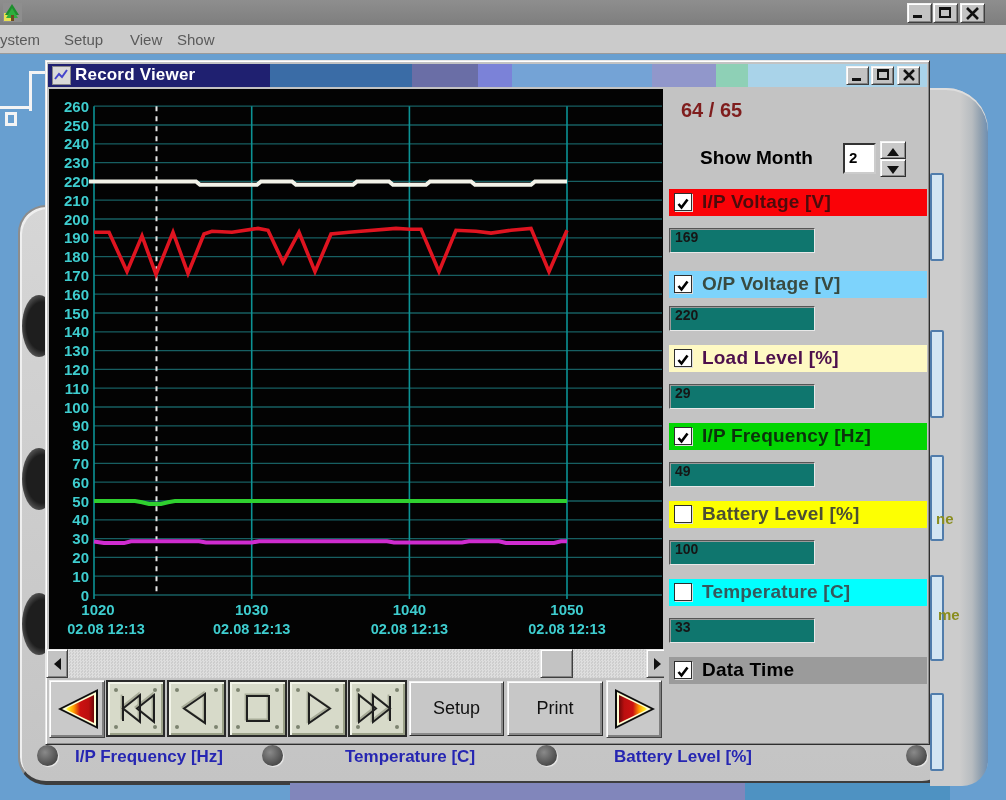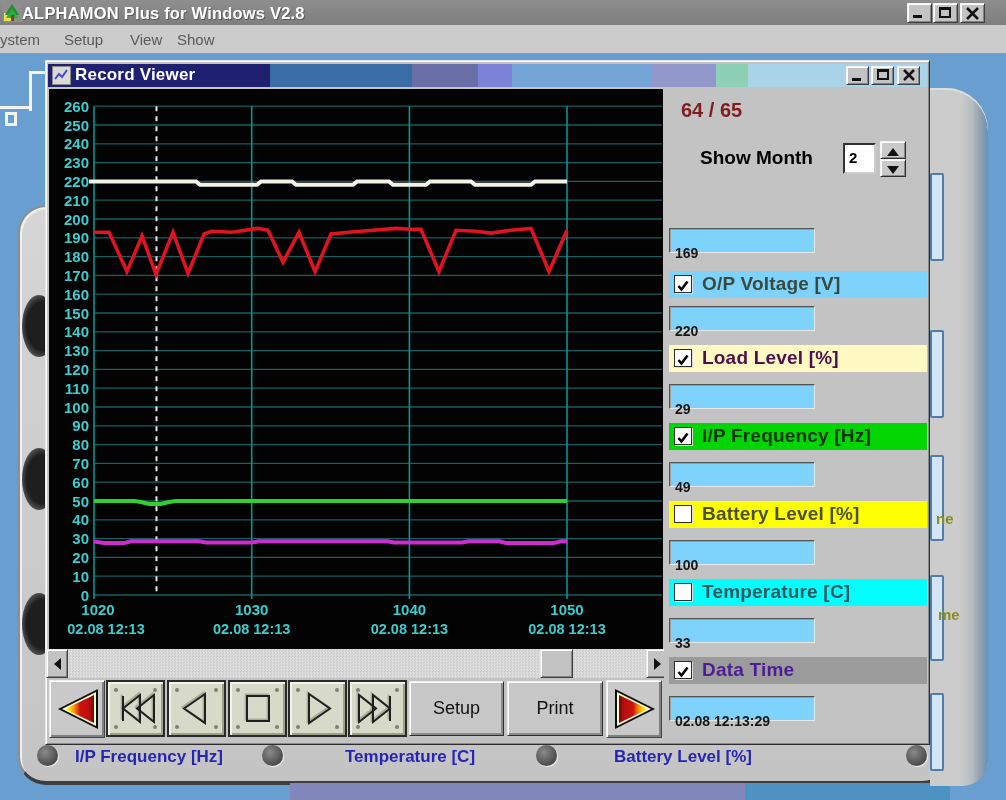--- a/index.html
+++ b/index.html
@@ -57,35 +57,34 @@
  text-align:center;font-size:18px;color:#111;line-height:53px}
 .rbtn{position:absolute;top:619px;width:56px;height:58px;background:#c9c9c9;border:1px solid;
  border-color:#eee #444 #444 #eee;box-shadow:inset 1px 1px 0 #fff,inset -2px -2px 0 #808080;
  padding:5px 0 0 4px}
 
 #panel{left:618px;top:28px;width:264px;height:653px;background:#c3c3c3}
 .bar{left:5px;width:258px;height:27px}
 .cb{position:absolute;left:5px;top:4px;width:18px;height:18px;background:#fff;border:1px solid #2e2e2e;
  box-shadow:1px 1px 0 #ddd;text-align:center;padding-top:2px}
 .barlbl{position:absolute;left:33px;top:2px;font-size:19px;font-weight:bold;letter-spacing:.2px}
-.vbox{left:5px;width:146px;height:25px;background:#7dd3fc;border:1px solid;border-color:#555 #e8e8e8 #e8e8e8 #555;
- box-shadow:inset 1px 1px 0 #9a9a9a;font-size:14px;font-weight:bold;color:#161616;padding:16px 0 0 5px}
+.vbox{left:5px;width:146px;height:25px;background:#0f766e;border:1px solid;border-color:#555 #e8e8e8 #e8e8e8 #555;
+ box-shadow:inset 1px 1px 0 #9a9a9a;font-size:14px;font-weight:bold;color:#161616;padding:0 0 0 5px}
 </style></head>
 <body>
 <div id="root">
 
 <div class="abs" id="mtitle">
  <svg class="abs" style="left:3px;top:3px" width="19" height="19">
   <rect width="19" height="19" fill="#8e8e8e"></rect>
   <rect x="1" y="10" width="9" height="8" fill="#e8e052"></rect>
   <polygon points="9,1 16,12 2,12" fill="#1e8e2e"></polygon>
   <polygon points="9,5 15,15 3,15" fill="#2eae3e"></polygon>
   <rect x="8" y="12" width="3" height="6" fill="#6e4a1e"></rect>
  </svg>
- <span>ALPHAMON Plus for Windows V2.8</span>
  <div class="wbtn" style="left:907px">
         <div style="position:absolute;left:5px;bottom:4px;width:9px;height:3px;background:#111"></div>
       </div>
  <div class="wbtn" style="left:933px">
         <div style="position:absolute;left:5px;top:3px;width:12px;height:11px;border:2px solid #111;border-top-width:3px"></div>
       </div>
  <div class="wbtn" style="left:960px"><svg width="15" height="14" viewBox="0 0 15 14" style="margin-top:3px">
           <path d="M2 1 L13 12 M13 1 L2 12" stroke="#111" stroke-width="2.6"></path>
         </svg></div>
 </div>
@@ -282,20 +281,26 @@
         </svg></div>
 
  <div class="abs" id="panel">
   <div class="abs" style="left:17px;top:10px;font-size:20px;font-weight:bold;color:#7f1d1d">64 / 65</div>
   <div class="abs" style="left:36px;top:58px;font-size:19px;font-weight:bold;color:#000000">Show Month</div>
   <div class="abs" style="left:179px;top:54px;width:33px;height:31px;background:#fff;border:2px solid;border-color:#333 #ccc #ccc #333;font-size:15px;font-weight:bold;padding:4px 0 0 4px">2</div>
   <div class="abs" style="left:216px;top:52px;width:26px;height:36px">
    <div style="width:26px;height:18px;background:#c9c9c9;border:1px solid;border-color:#f2f2f2 #2f2f2f #2f2f2f #f2f2f2;box-shadow:inset 1px 1px 0 #fff,inset -1px -1px 0 #8a8a8a;text-align:center"><div class="tri" style="border-bottom:8px solid #111;border-left:6px solid transparent;border-right:6px solid transparent;margin-top:4px"></div></div>
    <div style="width:26px;height:18px;background:#c9c9c9;border:1px solid;border-color:#f2f2f2 #2f2f2f #2f2f2f #f2f2f2;box-shadow:inset 1px 1px 0 #fff,inset -1px -1px 0 #8a8a8a;text-align:center"><div class="tri" style="border-top:8px solid #111;border-left:6px solid transparent;border-right:6px solid transparent;margin-top:4px"></div></div>
   </div>
+  <div class="abs bar" style="top:100px;background:#fa0207">
+          <div class="cb"><svg width="12" height="12" viewBox="0 0 12 12">
+              <path d="M1.5 6 L4.5 9.5 L10.5 1.5" stroke="#000" stroke-width="2.6" fill="none"></path>
+            </svg></div>
+          <div class="barlbl" style="color:#4c0c0c">I/P Voltage [V]</div>
+        </div>
 <div class="abs vbox" style="top:139px">169</div>
 <div class="abs bar" style="top:182px;background:#7dd3fc">
           <div class="cb"><svg width="12" height="12" viewBox="0 0 12 12">
               <path d="M1.5 6 L4.5 9.5 L10.5 1.5" stroke="#000" stroke-width="2.6" fill="none"></path>
             </svg></div>
           <div class="barlbl" style="color:#394a40">O/P Voltage [V]</div>
         </div>
 <div class="abs vbox" style="top:217px">220</div>
 <div class="abs bar" style="top:256px;background:#fef9c3">
           <div class="cb"><svg width="12" height="12" viewBox="0 0 12 12">
@@ -318,18 +323,17 @@
 <div class="abs vbox" style="top:451px">100</div>
 <div class="abs bar" style="top:490px;background:#02ffff">
           <div class="cb"></div>
           <div class="barlbl" style="color:#35585c">Temperature [C]</div>
         </div>
 <div class="abs vbox" style="top:529px">33</div>
 <div class="abs bar" style="top:568px;background:#9b9b9b">
           <div class="cb"><svg width="12" height="12" viewBox="0 0 12 12">
               <path d="M1.5 6 L4.5 9.5 L10.5 1.5" stroke="#000" stroke-width="2.6" fill="none"></path>
             </svg></div>
-          <div class="barlbl" style="color:#4c1d95">Data Time</div>
-        </div>
-<div class="abs vbox" style="top:607px">02.08 12:13:29</div>
+          <div class="barlbl" style="color:#000000">Data Time</div>
+        </div>
  </div>
 </div>
 
 </div>
 </body></html>

